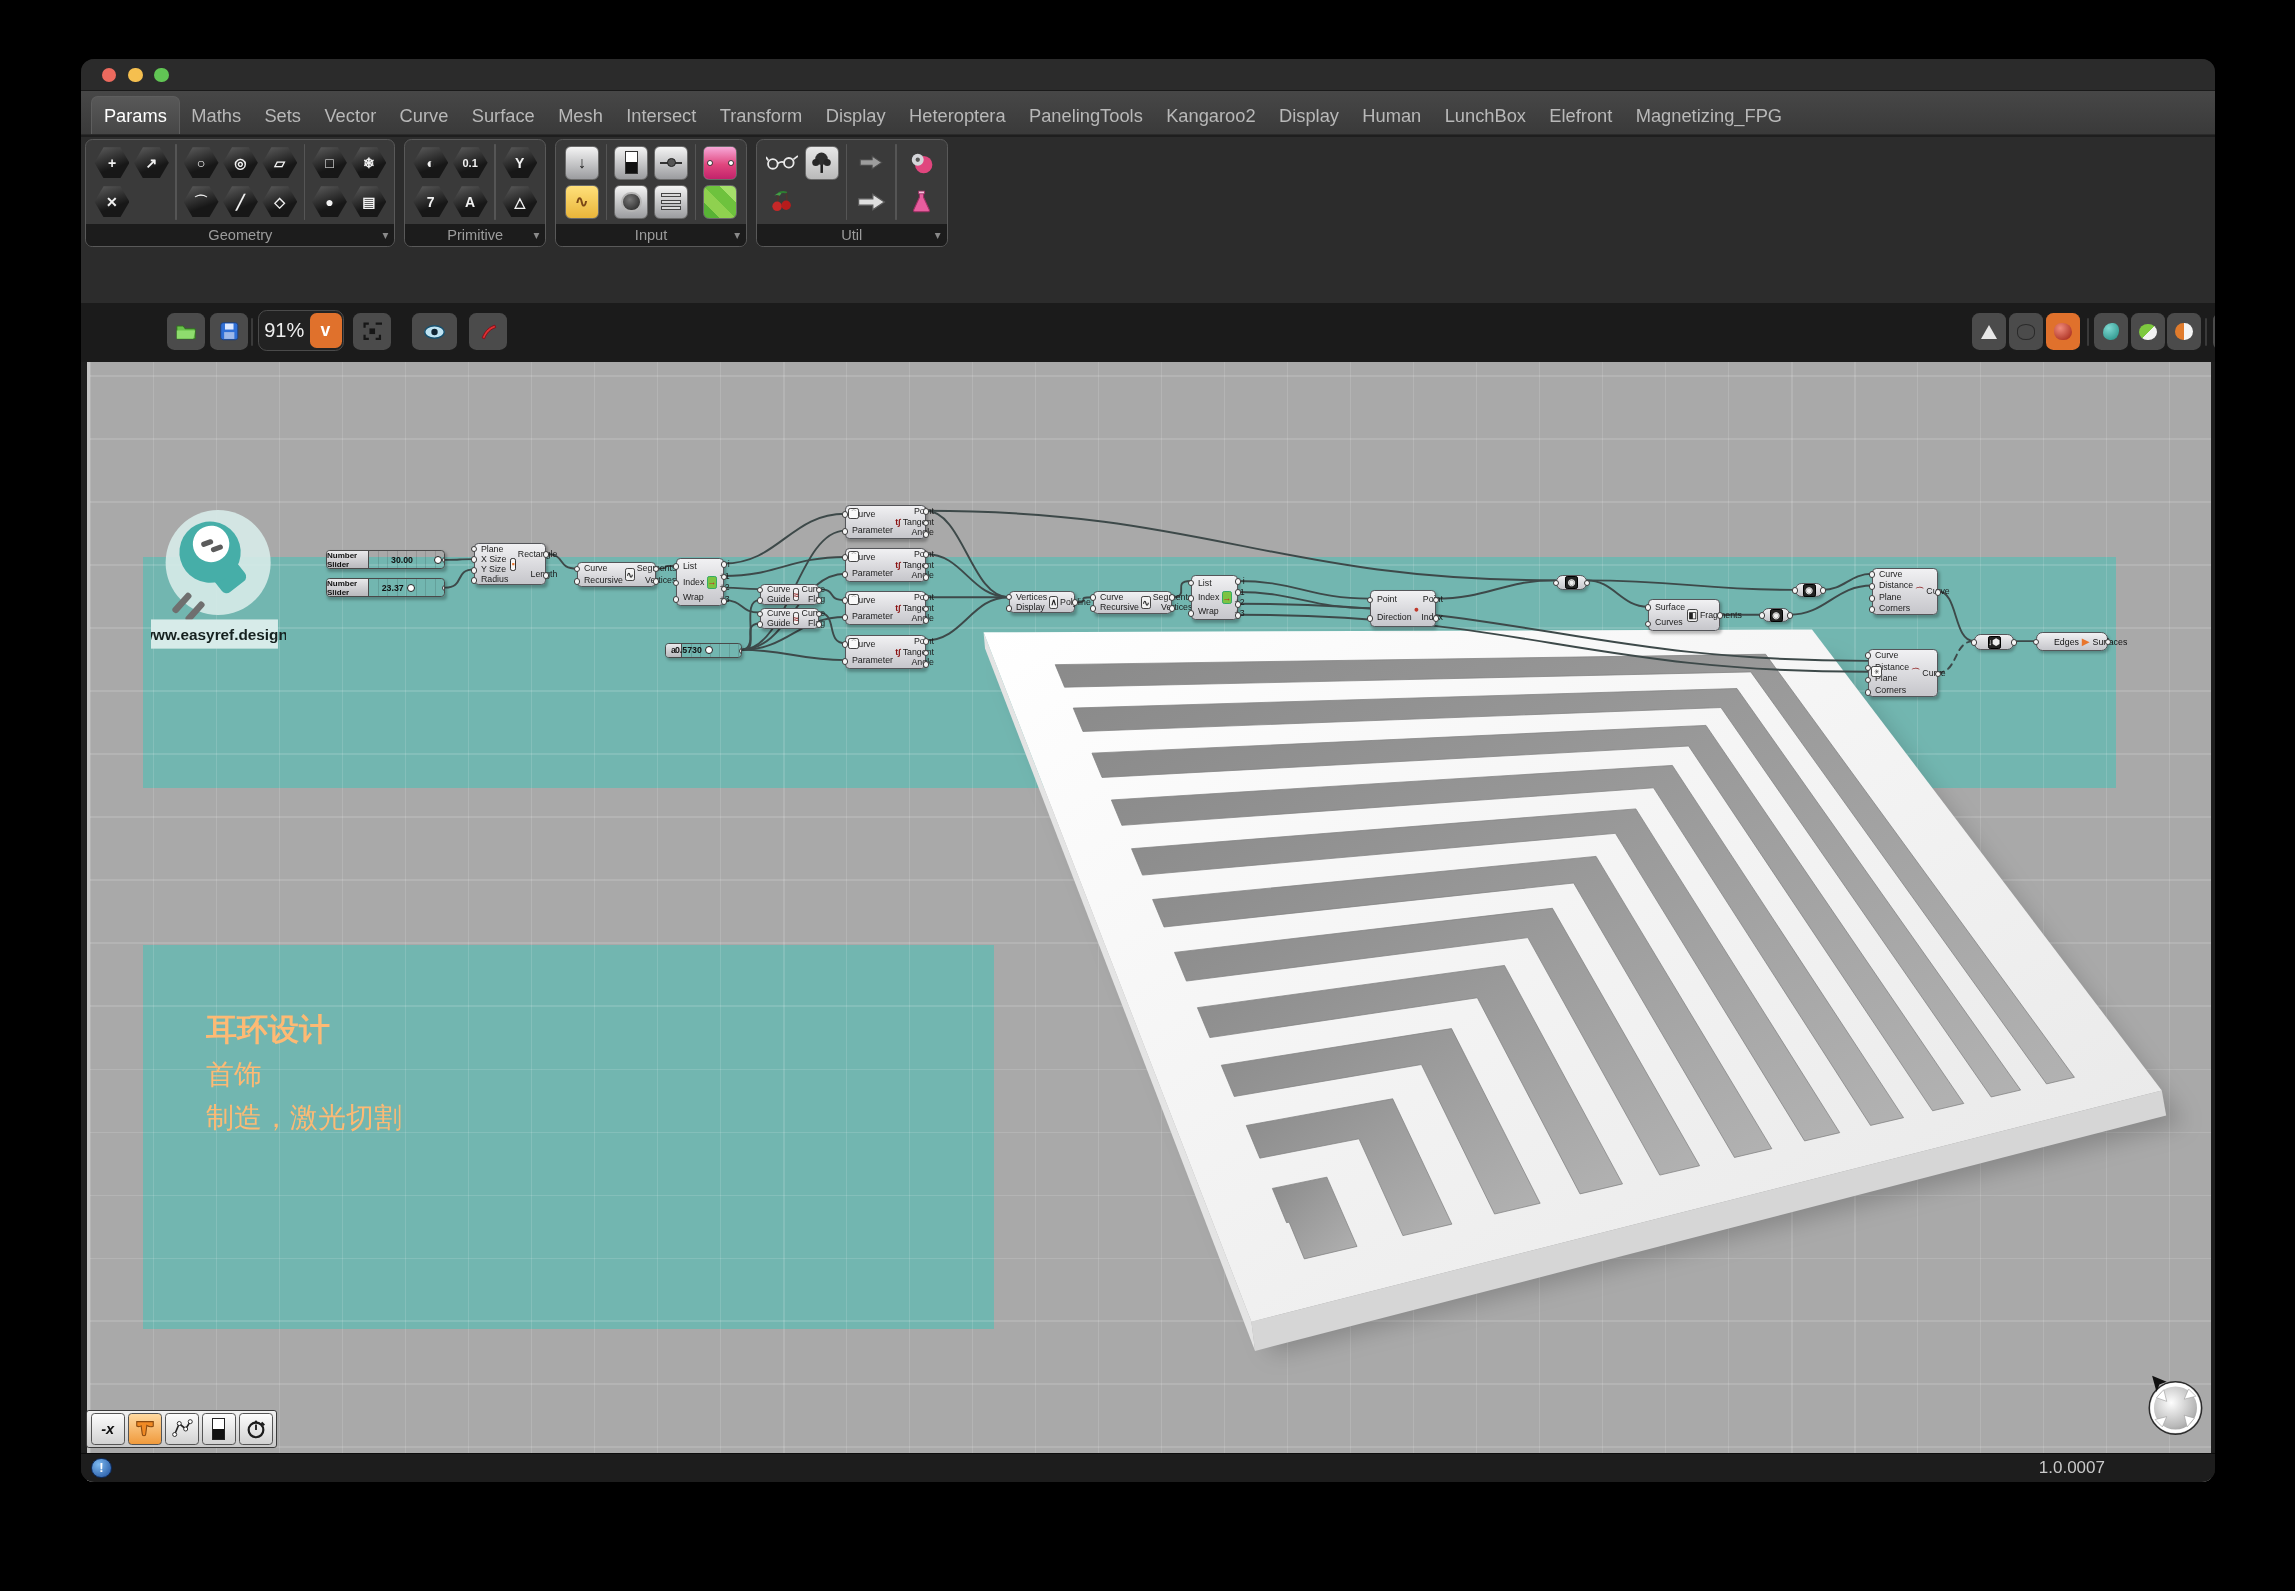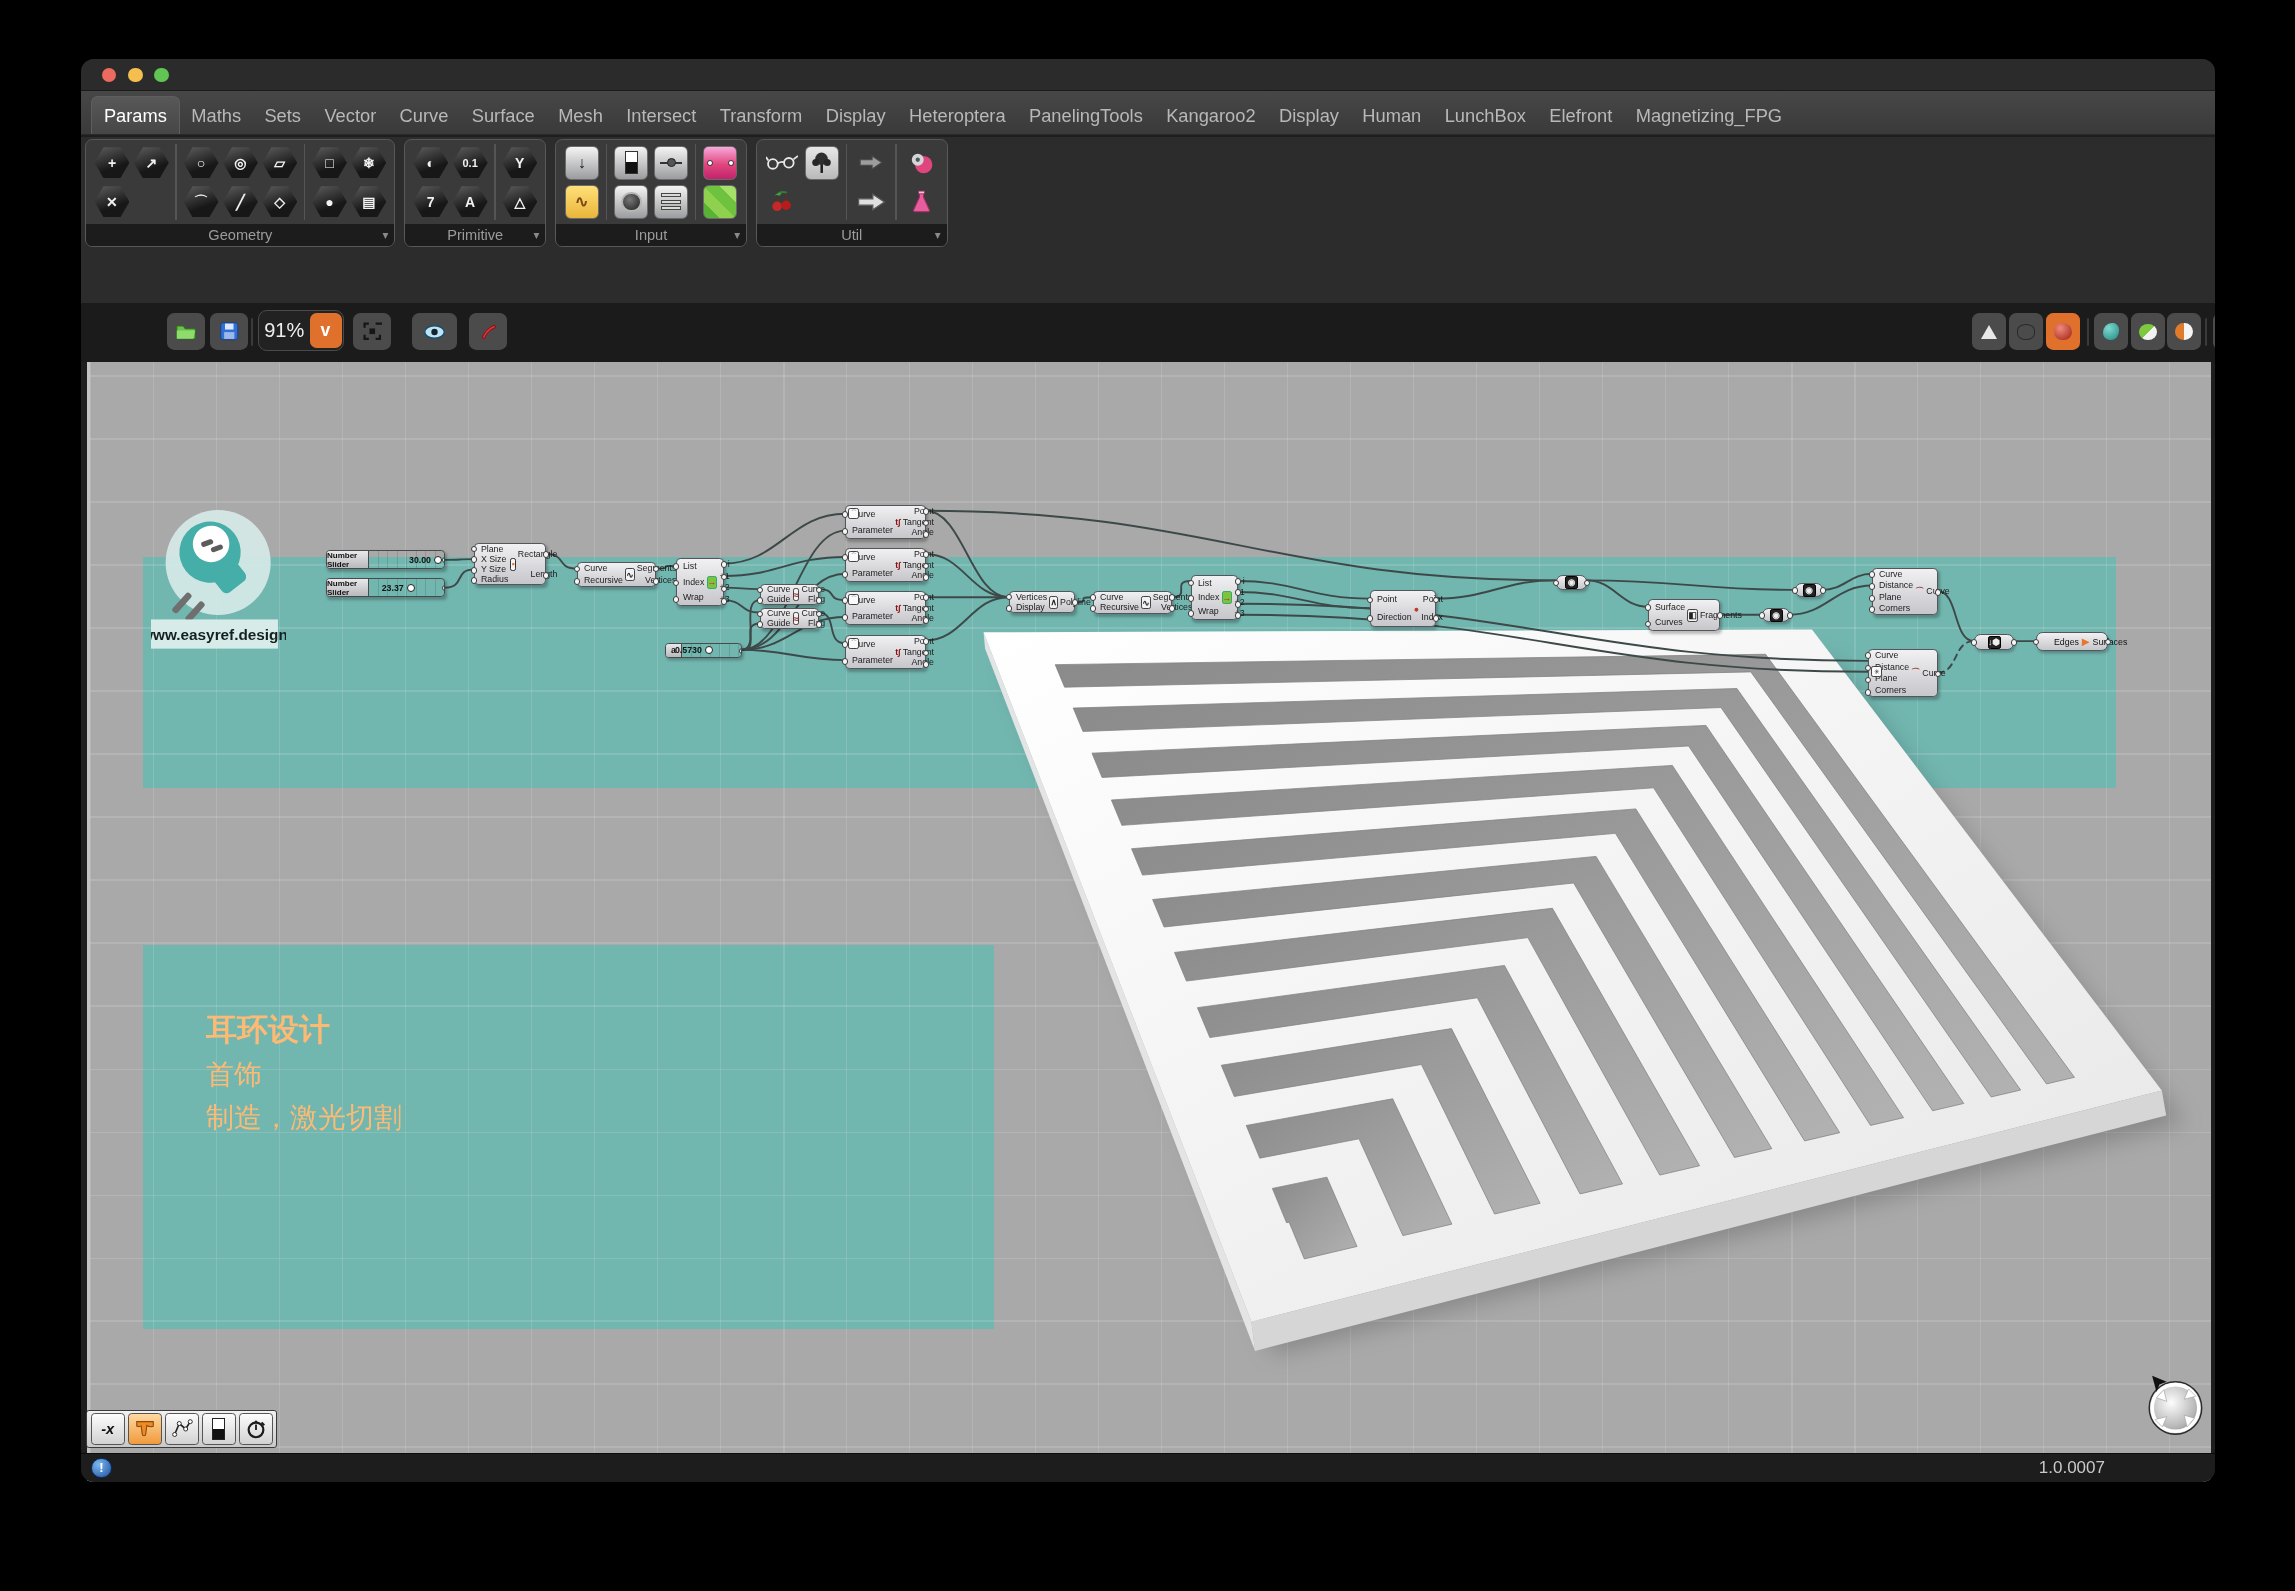--- a/index.html
+++ b/index.html
@@ -592,21 +592,21 @@
       <polygon points="68,26 78,36 62,40"></polygon>
       <polygon points="76,66 66,78 62,62"></polygon>
       <polygon points="32,78 22,68 38,64"></polygon>
       <polygon points="24,38 34,27 38,43"></polygon>
     </g>
     <polygon points="18,8 38,16 28,20 24,30" fill="#111"></polygon>
   </svg>
 <div class="gh-slider" style="left: 326px; top: 550px; width: 119px; height: 19px;">
       <div class="sl-label" style="width: 42px; font-size: 8px;">Number Slider</div>
       <div class="sl-track">
-        <div class="sl-val" style="right: 8%; margin-right: 7px; font-size: 8.8px;">30.00</div>
+        <div class="sl-val" style="right: 8%; margin-right: 25px; font-size: 8.8px;">30.00</div>
         <div class="sl-knob" style="left: 92%;"></div>
       </div>
       <div class="gh-port" style="top: 5.9px; right: -4.4px;"></div>
     </div>
     <div class="gh-slider" style="left: 326px; top: 578px; width: 119px; height: 19px;">
       <div class="sl-label" style="width: 42px; font-size: 8px;">Number Slider</div>
       <div class="sl-track">
         <div class="sl-val" style="right: 44%; margin-right: 7.3px; font-size: 8.8px;">23.37</div>
         <div class="sl-knob" style="left: 56%;"></div>
       </div>

